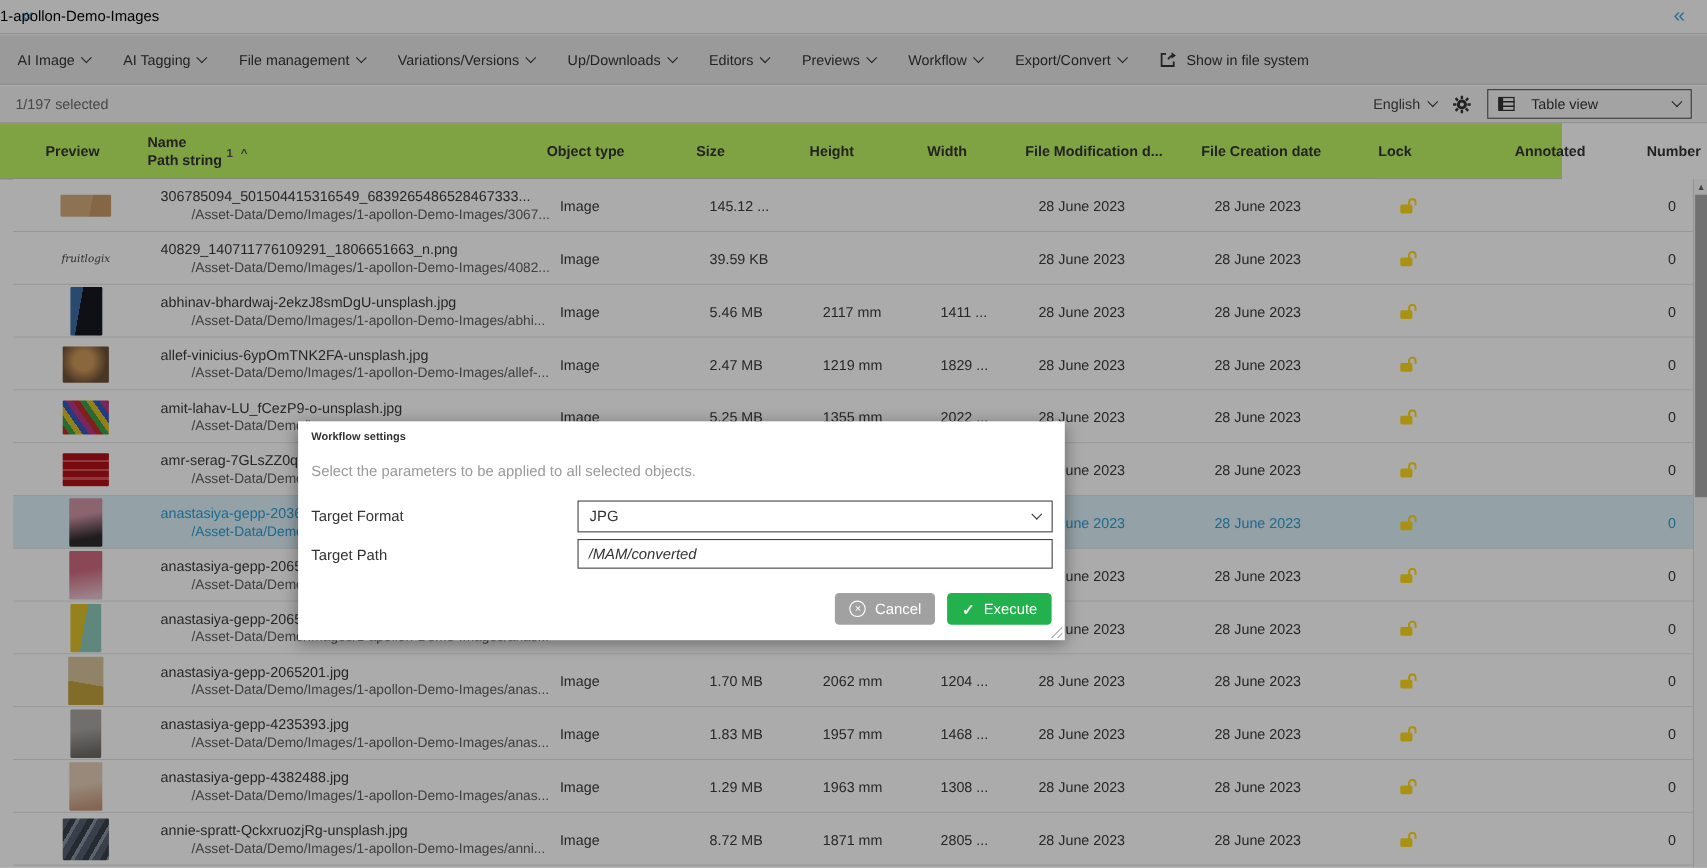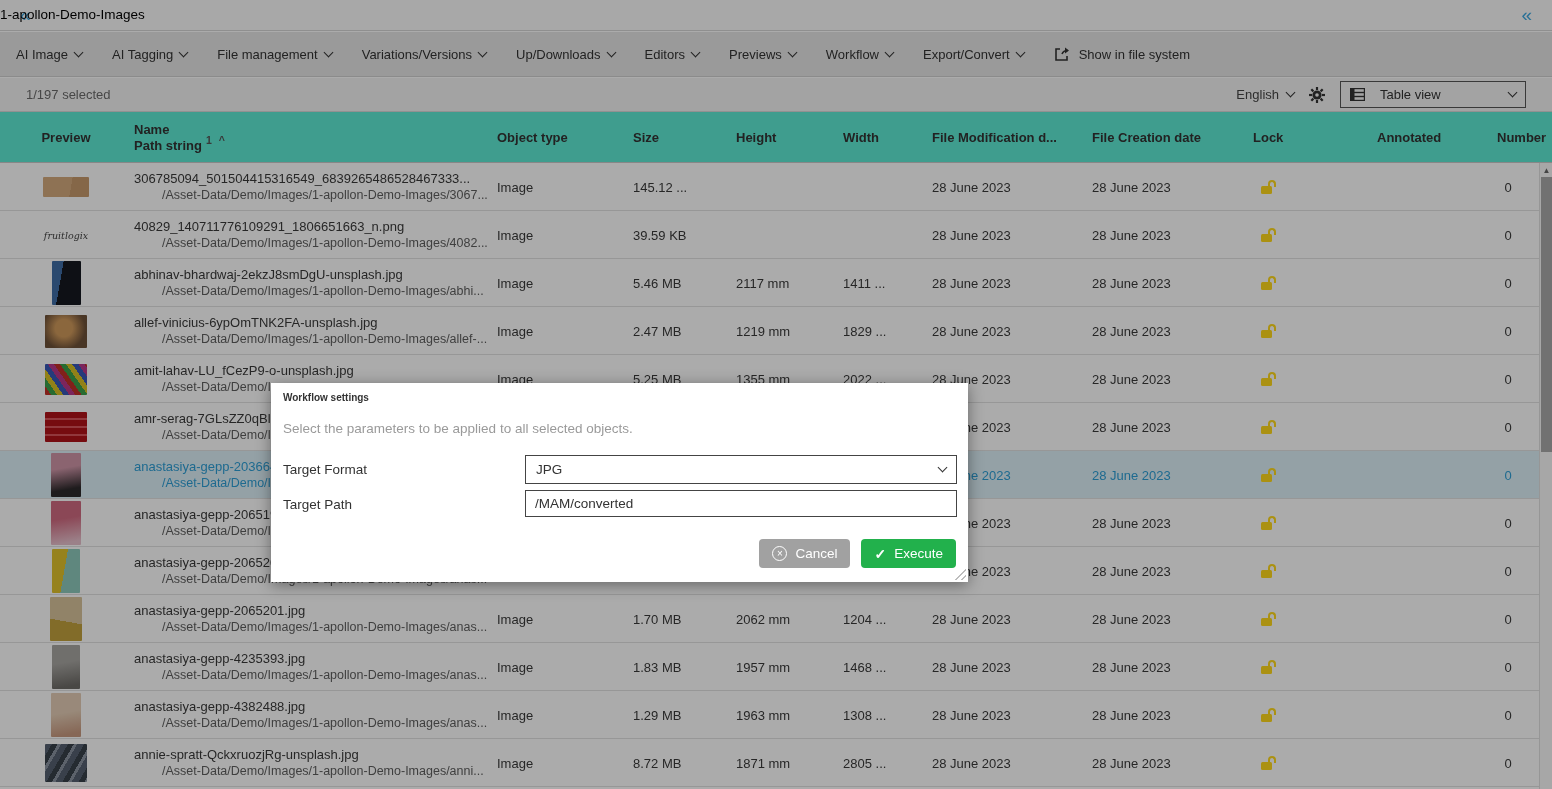--- a/index.html
+++ b/index.html
@@ -21,34 +21,34 @@
     display:flex; align-items:center; padding-left:16px; gap:30px; }
   .mi { display:flex; align-items:center; gap:7px; font-size:13px; color:#333; cursor:pointer; white-space:nowrap; }
   .chev { width:7px; height:7px; border-right:1.7px solid #333; border-bottom:1.7px solid #333;
     transform:rotate(45deg); margin-top:-4px; flex:none; }
   .fsys { display:flex; align-items:center; gap:8px; font-size:13px; color:#333; cursor:pointer; }
   .fsys svg { display:block; }
 
   
   .selbar { position:absolute; left:0; top:78px; width:1552px; height:34px;
     background:#f4f4f4; border-bottom:1px solid #d9d9d9;
-    display:flex; align-items:center; padding:0 26px; }
+    display:flex; align-items:center; padding:0 14px; }
   .selcount { font-size:13px; color:#6a6a6a; }
   .selbar .right { margin-left:auto; display:flex; align-items:center; gap:14px; }
   .lang { display:flex; align-items:center; gap:8px; font-size:13px; color:#444; cursor:pointer; }
   .gear { cursor:pointer; display:block; }
   .viewsel { width:186px; height:27px; border:1px solid #555; background:#f4f4f4;
     display:flex; align-items:center; gap:15px; padding:0 9px; cursor:pointer; }
   .viewsel .lbl { font-size:13px; color:#333; flex:1; }
 
   
-  .thead { position:absolute; left:0; top:112px; width:1552px; height:51px;
-    background:#5eead4; border-bottom:1px solid #c9c9c9; font-size:13px; color:#333; font-weight:bold; }
+  .thead { position:absolute; left:0; top:112px; width:1420px; height:51px;
+    background:#bef264; border-bottom:1px solid #c9c9c9; font-size:13px; color:#333; font-weight:bold; }
   .hc { position:absolute; top:0; height:51px; display:flex; align-items:center; }
-  .tbody { position:absolute; left:0; top:163px; width:1240px; height:626px; background:#fff; }
+  .tbody { position:absolute; left:12px; top:163px; width:1240px; height:626px; background:#fff; }
   .tr { position:relative; width:1552px; height:48px; border-bottom:1px solid #e2e2e2; background:#fff; cursor:pointer; }
   .tr.sel { background:#ddf0f8; }
   .td { position:absolute; top:0; height:48px; display:flex; align-items:center; font-size:13px; color:#3a3a3a; }
   .c-prev { left:36px;  width:60px;  justify-content:center; }
   .c-name { left:134px; width:360px; flex-direction:column; align-items:flex-start; justify-content:center; gap:2px; overflow:hidden; }
   .c-obj  { left:497px; width:110px; }
   .c-size { left:633px; width:95px;  }
   .c-h    { left:736px; width:100px; }
   .c-w    { left:843px; width:80px;  }
   .c-mod  { left:932px; width:150px; }
@@ -82,21 +82,21 @@
     z-index:10; box-shadow:0 3px 14px rgba(0,0,0,0.4); }
   .dlg-title { position:absolute; left:12px; top:9px; font-size:10px; font-weight:bold; color:#333; }
   .dlg-sub { position:absolute; left:12px; top:38px; font-size:13.5px; color:#9a9a9a; }
   .frow { position:absolute; left:0; width:697px; height:30px; }
   .frow.f0 { top:72px; } .frow.f1 { top:107px; }
   .flabel { position:absolute; left:12px; top:7px; font-size:13.5px; color:#333; }
   .fselect { position:absolute; left:254px; top:0; width:432px; height:29px; border:1px solid #444;
     background:#fff; display:flex; align-items:center; padding:0 10px; cursor:pointer; }
   .fselect .val { font-size:13.5px; color:#333; flex:1; }
   .finput { position:absolute; left:254px; top:0; width:432px; height:27px; border:1px solid #444;
-    background:#fff; font-family:"Liberation Sans", sans-serif; font-size:13.5px; color:#333; padding:0 9px; }
+    background:#fff; font-family:"Liberation Sans", sans-serif; font-size:13.5px; color:#333; padding:0 9px;font-style:italic; }
   .dlg-btns { position:absolute; right:12px; top:156px; display:flex; gap:11px; }
   .btn { height:29px; border:none; border-radius:4px; display:flex; align-items:center; gap:8px;
     padding:0 13px; font-family:"Liberation Sans", sans-serif; font-size:13.5px; color:#fff; cursor:pointer; }
   .btn-cancel { background:#a1a1a1; }
   .btn-exec { background:#22b14c; }
   .circx { width:15px; height:15px; border-radius:50%; border:1.5px solid #fff; display:flex;
     align-items:center; justify-content:center; font-size:10px; line-height:1; color:#fff; }
   .ckmk { font-size:14px; font-weight:bold; color:#fff; }
   .rsz { position:absolute; right:2px; bottom:2px; width:13px; height:13px;
     background:repeating-linear-gradient(135deg, transparent 0 2.5px, #bdbdbd 2.5px 4px);

